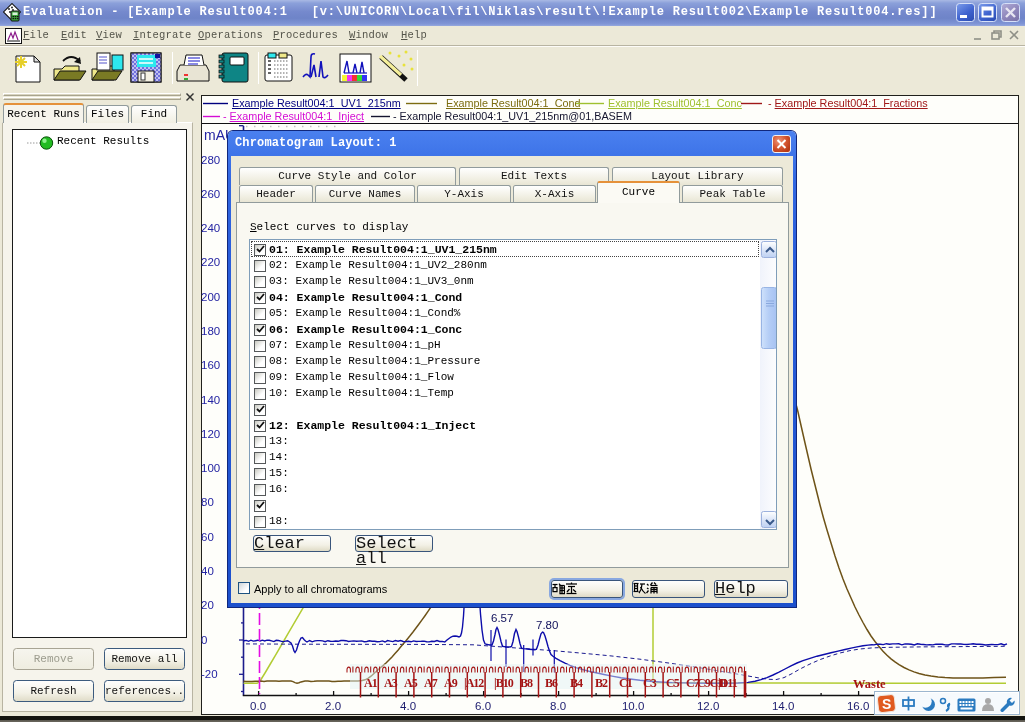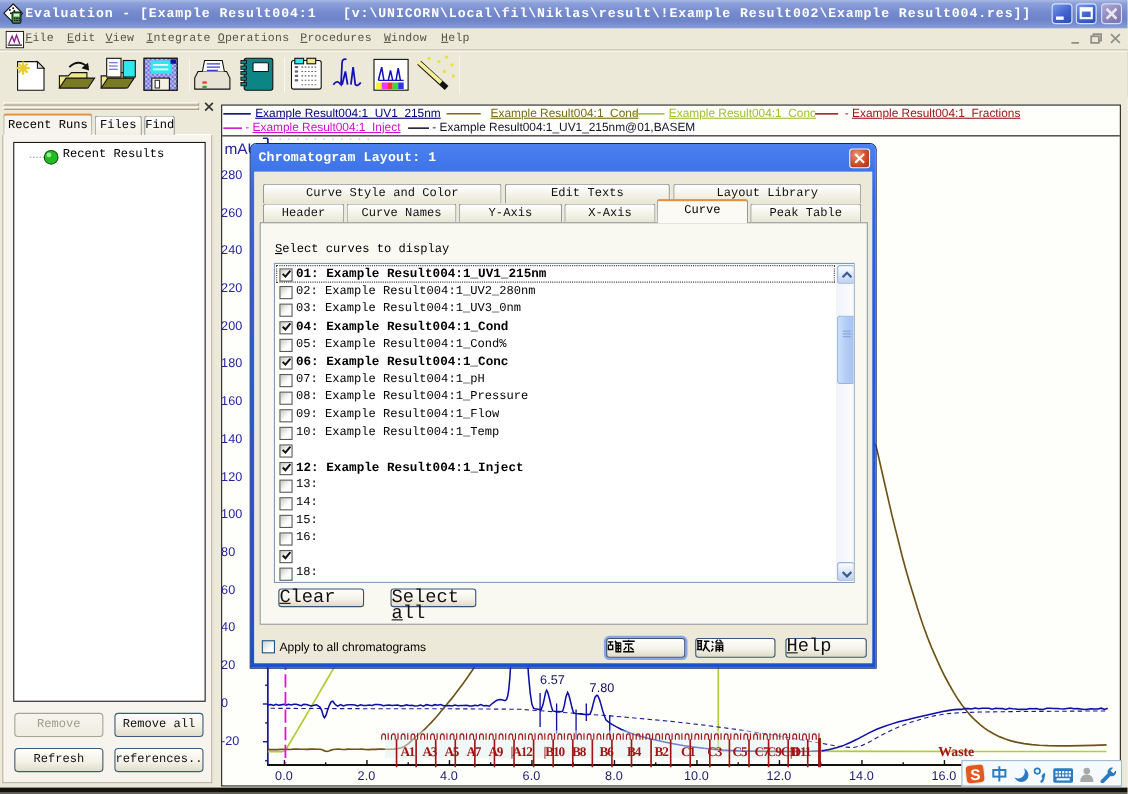--- a/index.html
+++ b/index.html
@@ -272,21 +272,21 @@
   <svg width="10" height="10" viewBox="0 0 10 10" style="position:absolute;left:185px;top:3px">
    <g stroke="#333" stroke-width="1.5">
           <line x1="1.5" y1="1.5" x2="8.5" y2="8.5"></line>
           <line x1="8.5" y1="1.5" x2="1.5" y2="8.5"></line>
         </g>
       </svg>
 </div>
 <div id="ptab-page"></div>
 <div class="ptab" style="left:3px;top:103px;width:81px;height:20px;line-height:18px;background:#f6f4ec;border-top:2.5px solid #e5913a;z-index:2">Recent Runs</div>
 <div class="ptab" style="left:86px;top:105px;width:43px;height:18px;line-height:16px">Files</div>
-<div class="ptab" style="left:131px;top:105px;width:28px;height:18px;line-height:16px">Find</div>
+<div class="ptab" style="left:131px;top:105px;width:46px;height:18px;line-height:16px">Find</div>
 <div id="treebox">
   <svg width="60" height="18" viewBox="0 0 60 18" style="position:absolute;left:13px;top:4px">
     <line x1="1" y1="9" x2="14" y2="9" stroke="#999" stroke-width="1" stroke-dasharray="1.5,1.5"></line>
     <circle cx="20.5" cy="9" r="6.2" fill="#22bb22" stroke="#0a520a"></circle>
     <circle cx="18.5" cy="6.8" r="2.2" fill="#8ef08e"></circle>
   </svg>
   <div style="position:absolute;left:44px;top:5px;font-size:11px">Recent Results</div>
 </div>
 <div class="pbtn" style="left:13px;top:648px;color:#9c9c8e;border-color:#a8a494;background:linear-gradient(#f6f5ee,#efede0)">Remove</div>
 <div class="pbtn" style="left:104px;top:648px">Remove all</div>

